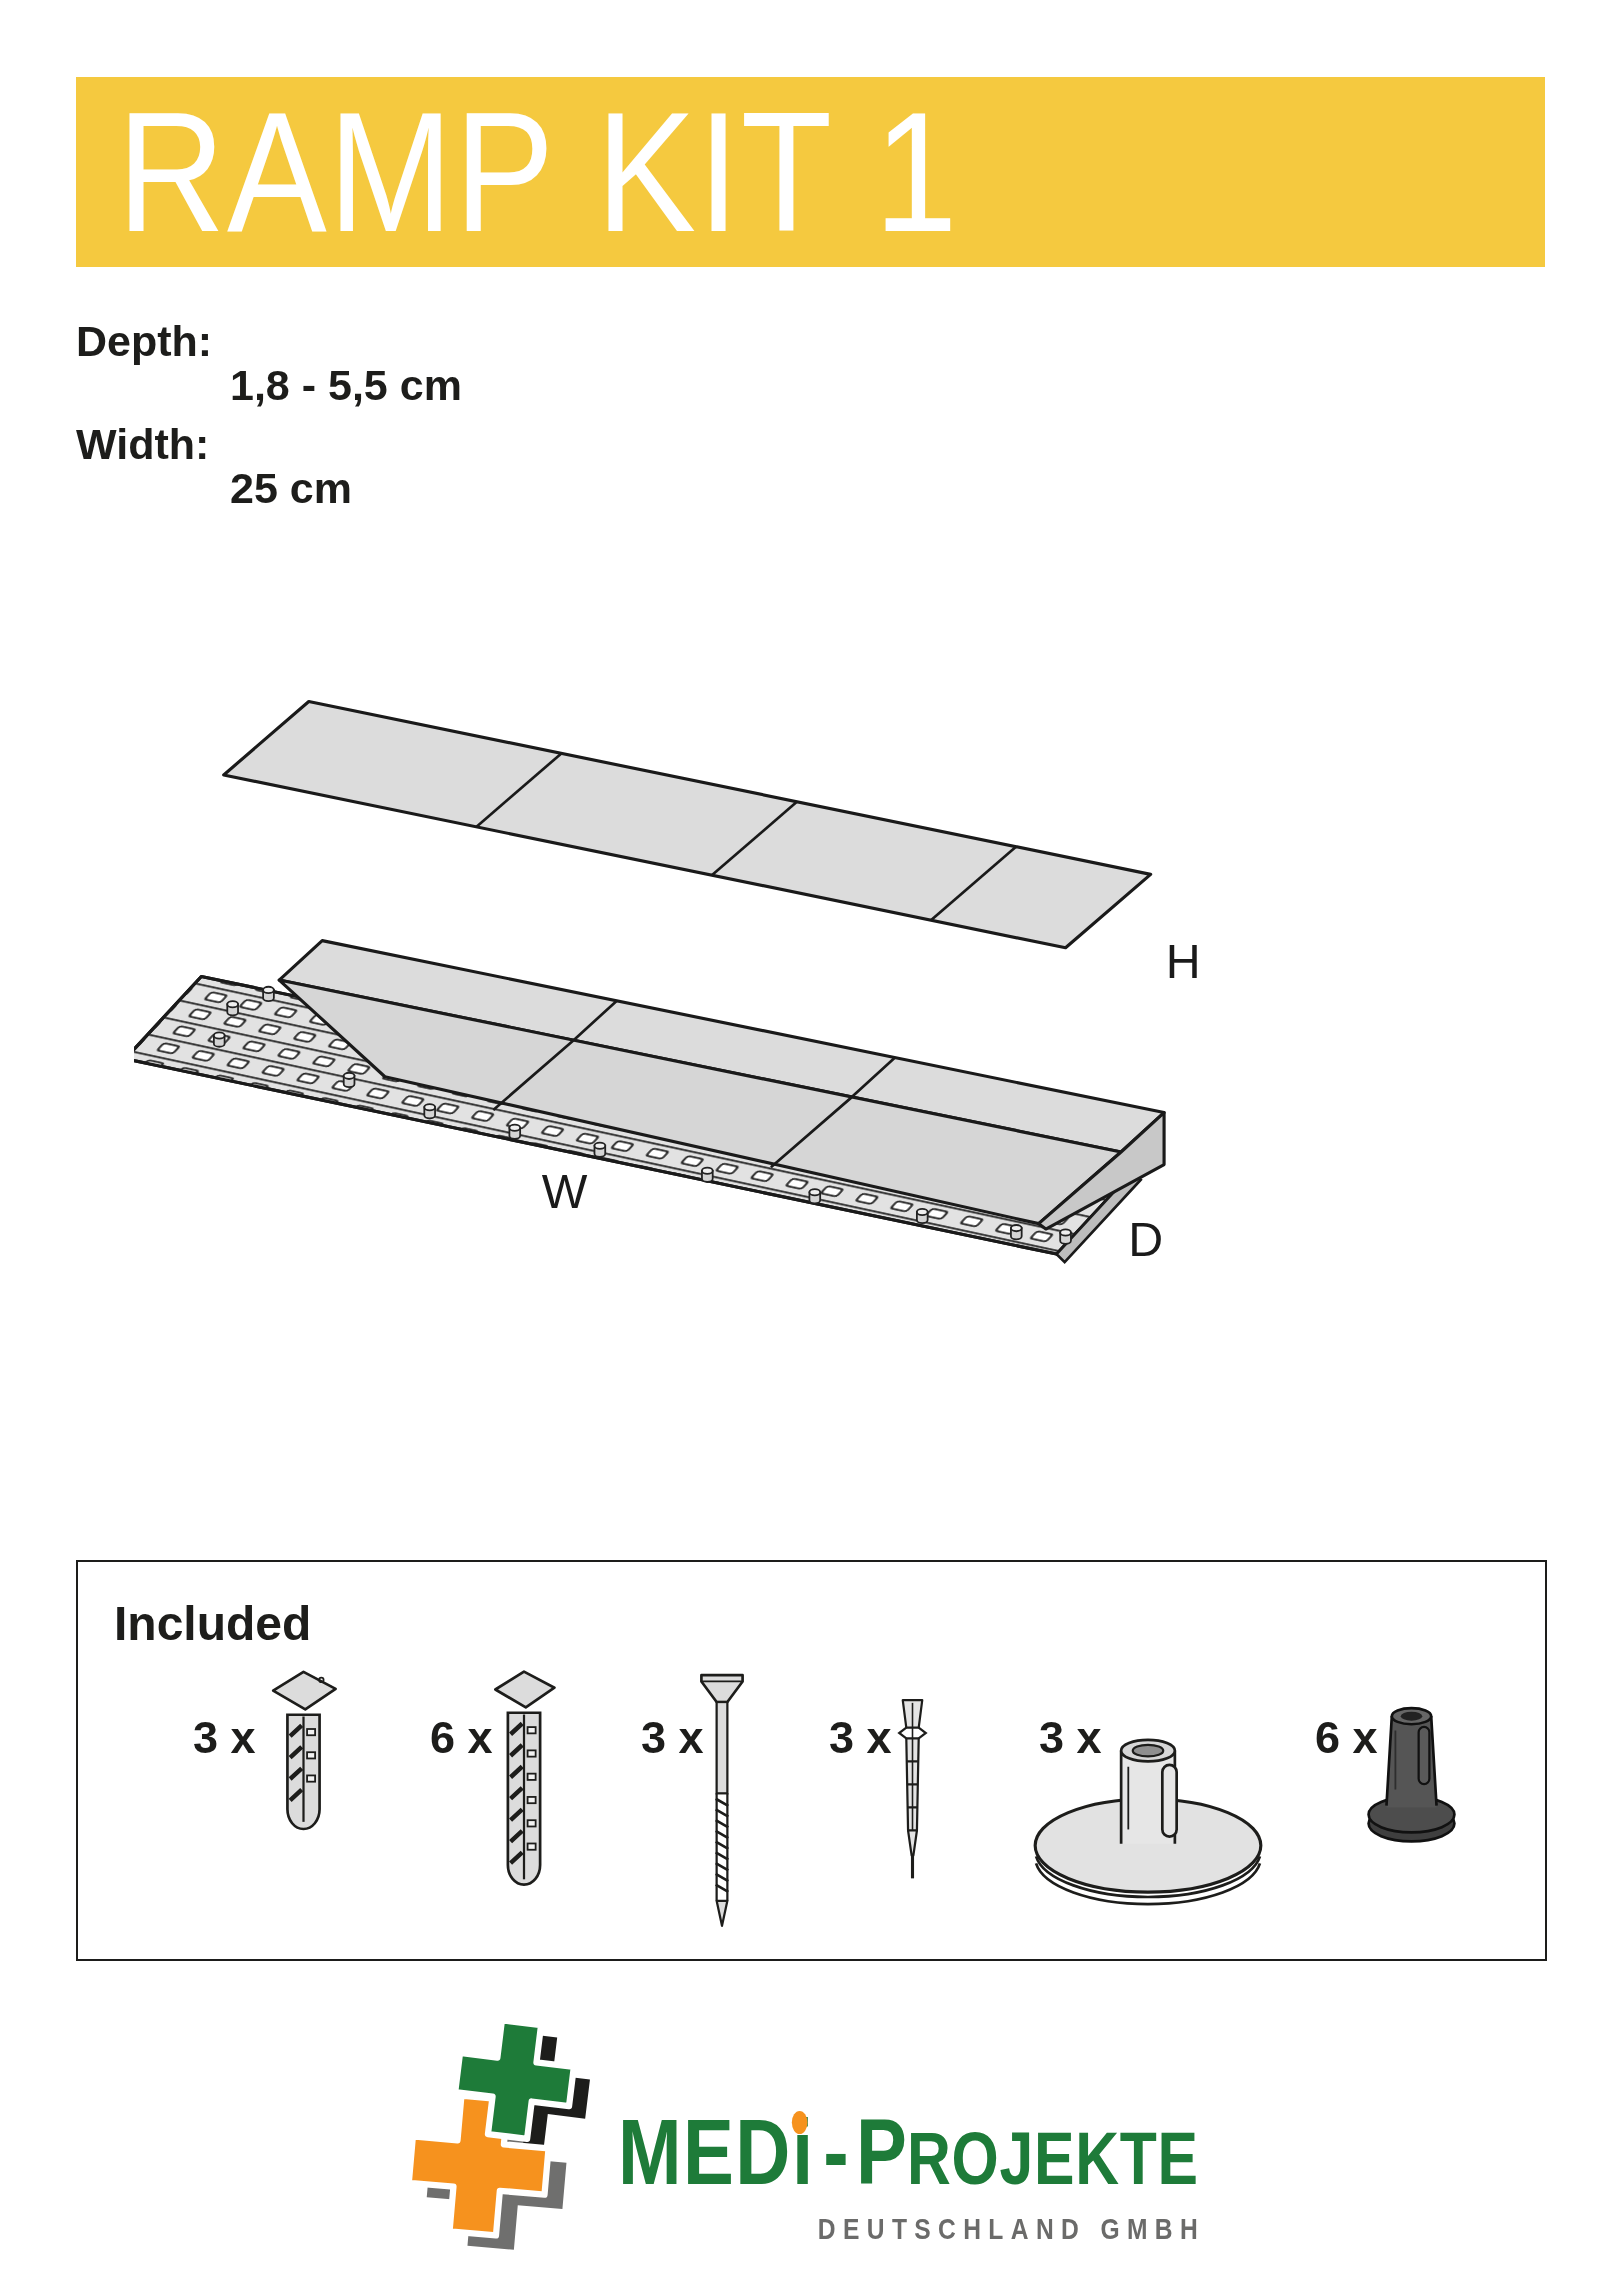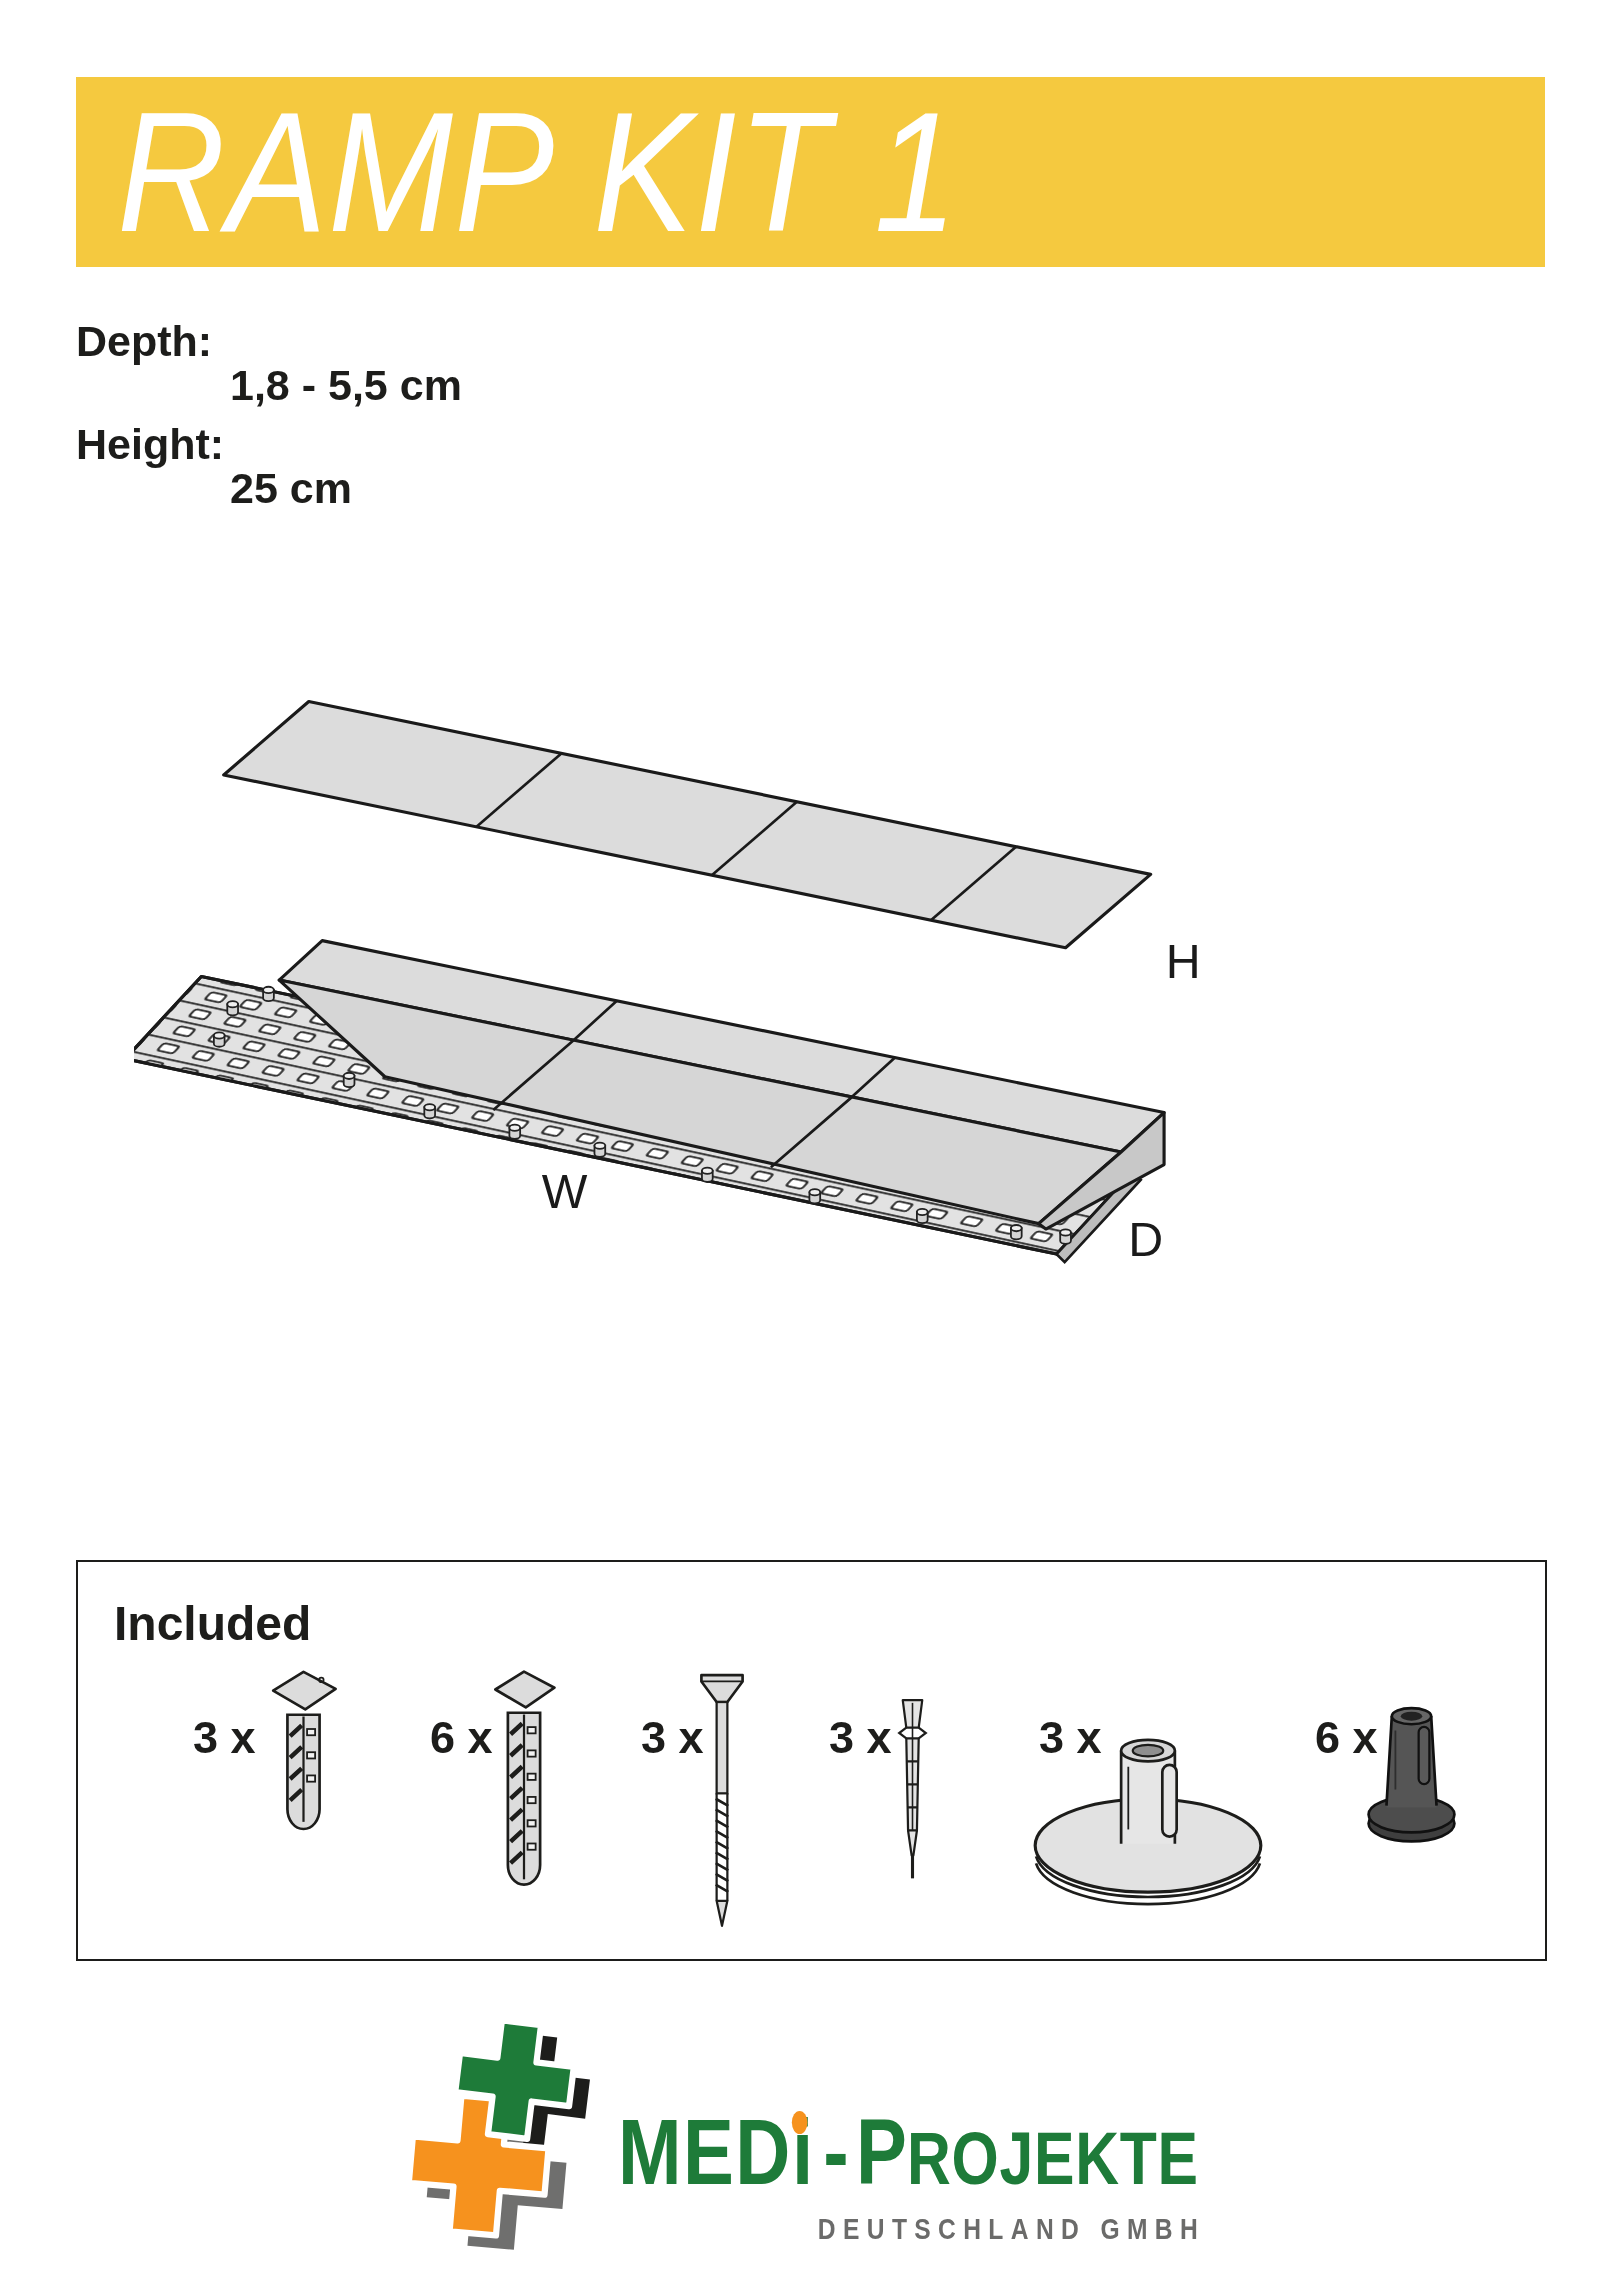--- a/index.html
+++ b/index.html
@@ -1,20 +1,20 @@
 <!DOCTYPE html>
 <html style="font-size:14.3px"><head>
 <meta charset="utf-8">
 <style>
   html,body{margin:0;padding:0;background:#ffffff;}
   body{width:1621px;height:2293px;position:relative;font-family:"Liberation Sans",sans-serif;color:#1d1d1b;overflow:hidden;}
   .abs{position:absolute;}
 
   
-  .header-band{left:76px;top:77px;width:1469px;height:190px;background:#F5C93F;display:flex;align-items:center;font-style:italic;}
+  .header-band{left:76px;top:77px;width:1469px;height:190px;background:#F5C93F;display:flex;align-items:center;}
   .header-title{color:#ffffff;font-size:170px;font-weight:400;letter-spacing:1.8px;line-height:1;
     transform:scaleX(0.88);transform-origin:left center;padding-left:47px;white-space:nowrap;}
 
   
   .specs{left:76px;top:312px;}
   .spec-row{display:flex;font-size:43px;font-weight:700;line-height:59px;}
   .spec-label{width:154px;}
   .spec-value{white-space:nowrap;margin-top:44px;}
 
   
@@ -46,21 +46,21 @@
 <div class="abs header-band">
   <div class="header-title">RAMP KIT 1</div>
 </div>
 
 <div class="abs specs">
   <div class="spec-row">
     <span class="spec-label">Depth:</span>
     <span class="spec-value">1,8 - 5,5 cm</span>
   </div>
   <div class="spec-row">
-    <span class="spec-label">Height:</span>
+    <span class="spec-label">Width:</span>
     <span class="spec-value">25 cm</span>
   </div>
 </div>
 
 <div class="abs diagram-wrap">
 <svg width="1075" height="609" viewBox="0 0 1200 680" xmlns="http://www.w3.org/2000/svg">
   <defs>
     <pattern id="studpat" width="40" height="26" patternUnits="userSpaceOnUse" patternTransform="matrix(0.975 0.21 -0.68 0.73 0 0)">
       <path d="M0,1.5 H40" stroke="#2a2a2a" stroke-width="2.5" fill="none"></path>
       <rect x="6" y="8" width="18" height="11" rx="3" fill="#ffffff" stroke="#2a2a2a" stroke-width="2.5"></rect>

